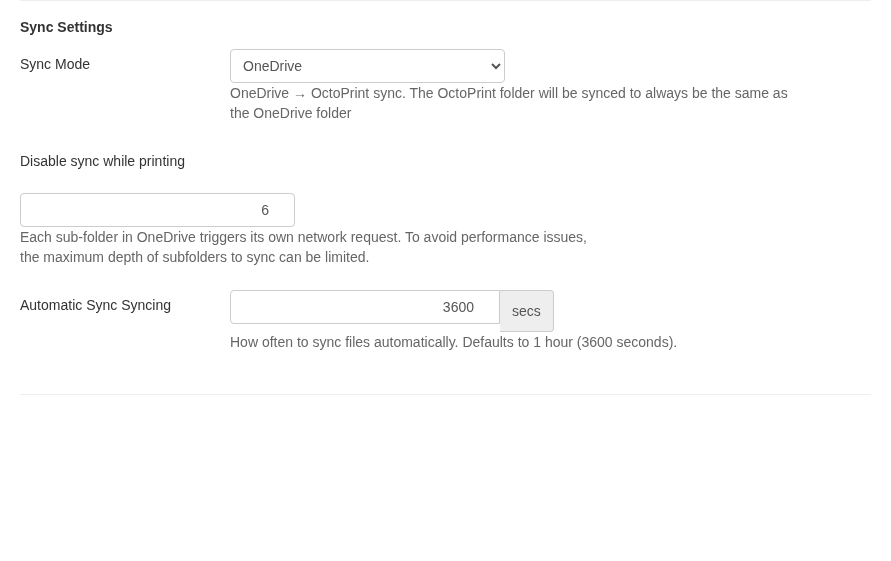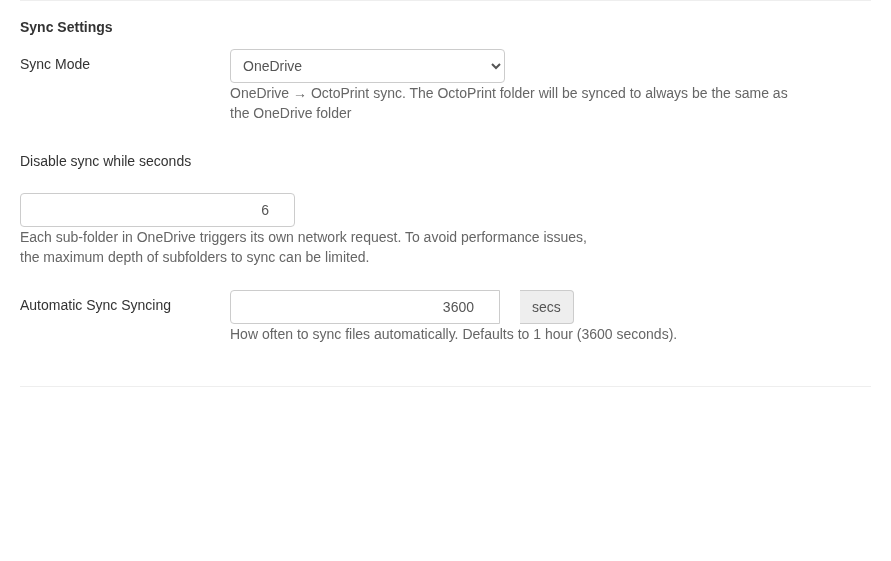--- a/index.html
+++ b/index.html
@@ -85,28 +85,27 @@
       align-items: stretch;
     }
     .input-group input[type="number"] {
       width: 270px;
       border-top-right-radius: 0;
       border-bottom-right-radius: 0;
     }
     .input-addon {
       display: flex;
       align-items: center;
-      padding: 4px 12px;
+      padding: 12px 12px;
       background: #eee;
       border: 1px solid #ccc;
       border-left: none;
       border-radius: 0 4px 4px 0;
       font-size: 14px;
       color: #555;
-      margin-left: 20px;
     }
     .bottom-space {
       height: 20px;
     }
   </style>
 </head>
 <body>
 
 <div class="container">
   <hr class="divider">
@@ -117,21 +116,21 @@
     <div class="label-col">Sync Mode</div>
     <div class="input-col">
       <select class="form-control">
         <option>OneDrive</option>
       </select>
       <div class="help-text">OneDrive → OctoPrint sync. The OctoPrint folder will be synced to always be the same as the OneDrive folder</div>
     </div>
   </div>
 
   <div class="form-row">
-    <div class="label-col">Disable sync while seconds</div>
+    <div class="label-col">Disable sync while printing</div>
   </div>
 
   <div class="form-row">
     <div class="input-col">
       <input type="number" class="num-wide" value="6" style="">
       <div class="help-text">Each sub-folder in OneDrive triggers its own network request. To avoid performance issues, the maximum depth of subfolders to sync can be limited.</div>
     </div>
   </div>
 
 

